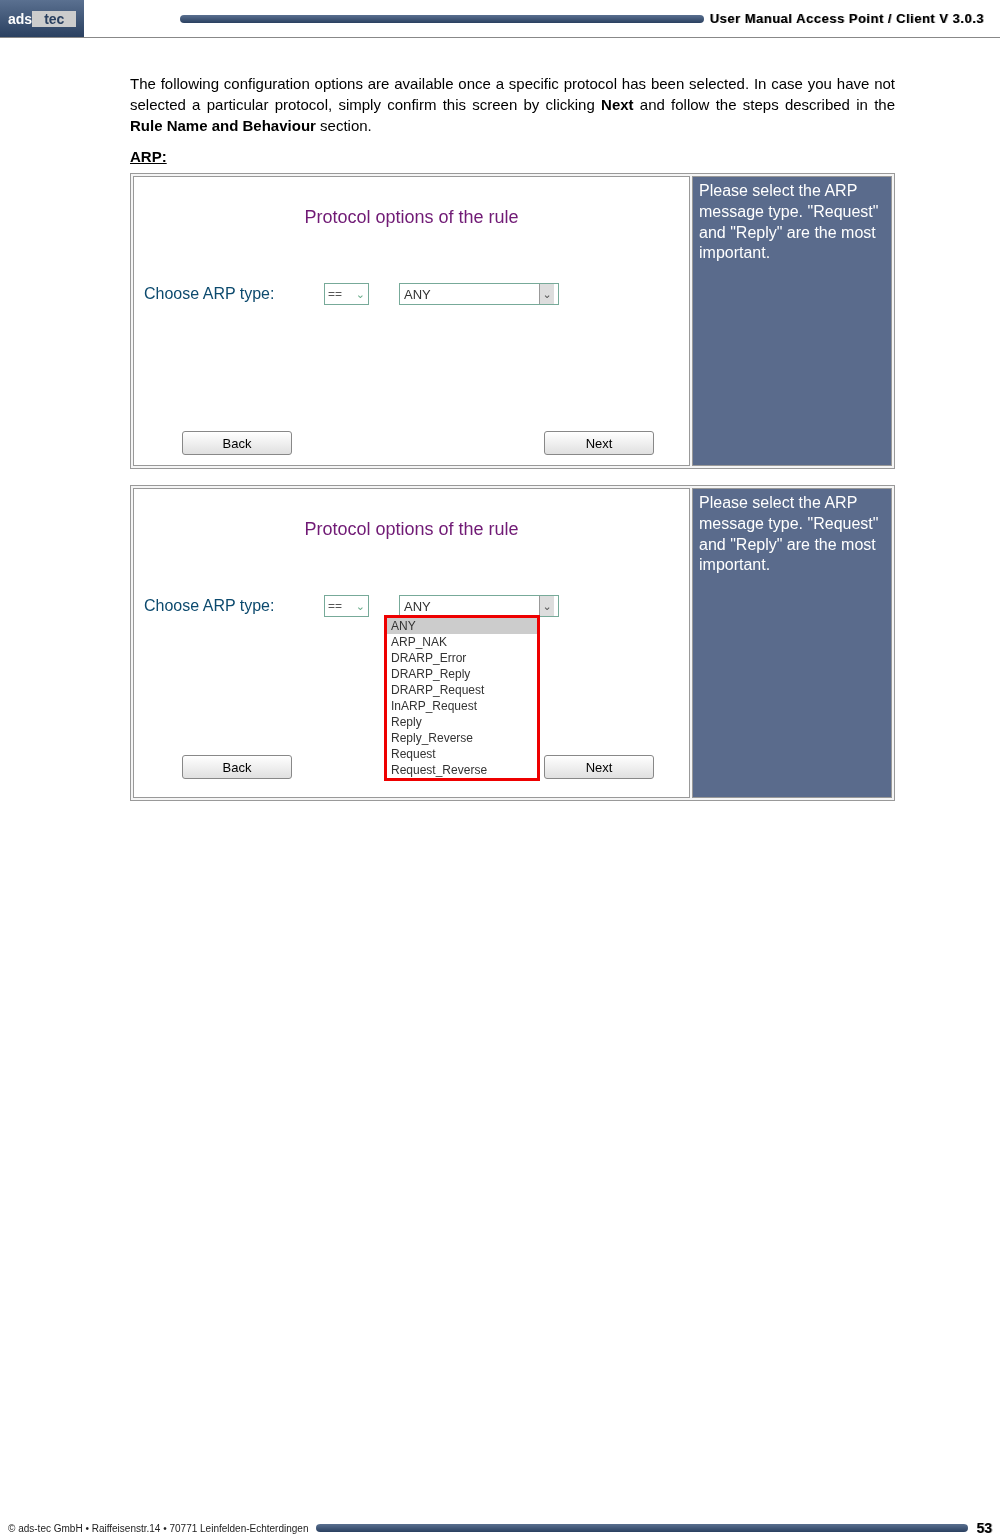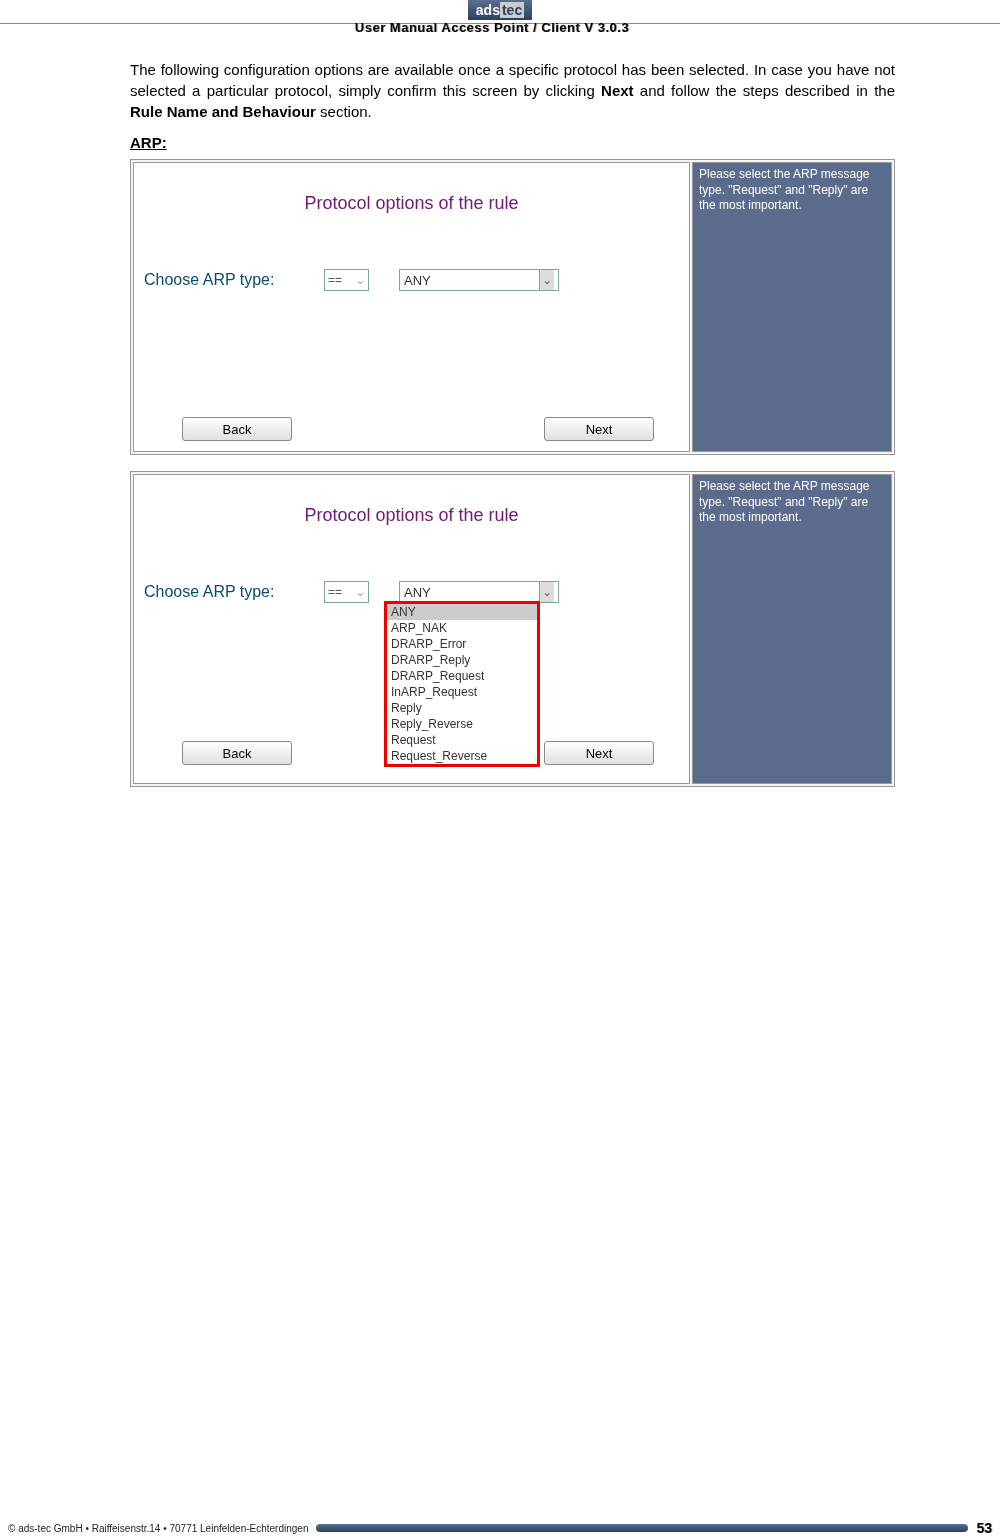--- a/index.html
+++ b/index.html
@@ -6,36 +6,35 @@
     body {
       font-family: Arial, sans-serif;
       width: 1000px;
       height: 1540px;
       background: white;
       position: relative;
     }
     .header {
       display: flex;
       align-items: center;
-      height: 24px;
+      height: 38px;
       border-bottom: 1px solid #888;
-      flex-direction: column;
     }
     .logo {
       background: linear-gradient(to bottom, #5a7090, #2a4060);
       color: white;
       padding: 2px 8px;
       font-weight: bold;
       font-size: 14px;
       height: 100%;
       display: flex;
       align-items: center;
     }
     .logo .ads { color: white; }
-    .logo .tec { background: #ccc; color: #2a4060; padding: 0 2px; }
+    .logo .tec { background: #ccc; color: #2a4060; padding: 0 12px; }
     .header-line {
       flex: 1;
       height: 8px;
       background: linear-gradient(to bottom, #5a7090, #2a4060);
       margin: 0 6px;
       border-radius: 4px;
     }
     .header-title {
       font-family: "Arial Black", sans-serif;
       font-size: 13px;
@@ -72,21 +71,21 @@
       border: 1px solid #999;
       margin: 2px;
       position: relative;
       min-height: 290px;
     }
     .screenshot-side {
       width: 200px;
       background: #5a6b8c;
       color: white;
       font-family: Arial, sans-serif;
-      font-size: 12px;
+      font-size: 16px;
       padding: 4px 6px;
       line-height: 1.3;
       margin: 2px 2px 2px 0;
       border: 1px solid #999;
     }
     .panel-title {
       text-align: center;
       color: #701a75;
       font-size: 18px;
       margin-top: 30px;

